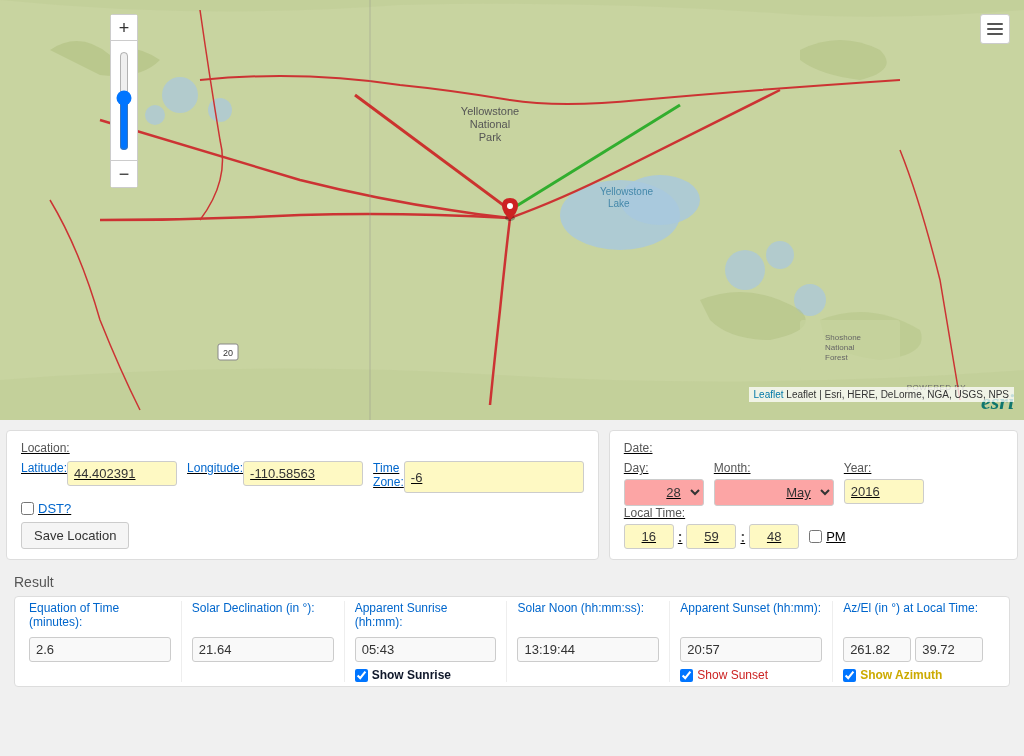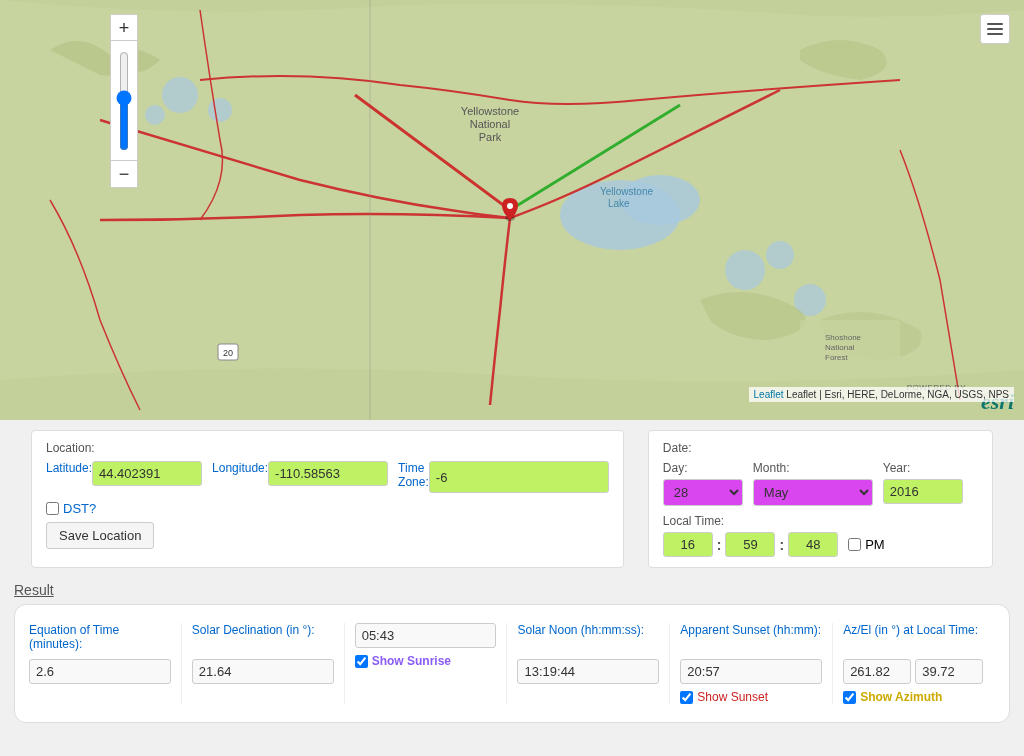--- a/index.html
+++ b/index.html
@@ -111,22 +111,23 @@
       font-size: 8px;
       color: #666;
       z-index: 10;
       text-transform: uppercase;
       letter-spacing: 0.5px;
     }
 
     
     .panels {
       display: flex;
-      gap: 24px;
-      padding: 10px 31px;
+      gap: 10px;
+      padding: 10px 6px;
+      text-decoration: underline;
     }
 
     .location-panel {
       background: white;
       border: 1px solid #ddd;
       border-radius: 4px;
       padding: 10px 14px;
       flex: 0 0 500px;
     }
 
@@ -162,21 +163,21 @@
       margin-bottom: 4px;
       font-weight: normal;
     }
 
     .field-input {
       border: 1px solid #ccc;
       border-radius: 3px;
       padding: 4px 6px;
       font-size: 13px;
       color: #333;
-      background: #bef264;
+      background: #fef9c3;
     }
 
     .lat-input { width: 110px; }
     .lon-input { width: 120px; }
     .tz-input { width: 180px; }
 
     .dst-row {
       display: flex;
       align-items: center;
       gap: 4px;
@@ -195,43 +196,44 @@
       font-size: 13px;
       cursor: pointer;
       color: #333;
       margin-top: 6px;
     }
 
     
     .date-row {
       display: flex;
       gap: 10px;
-      margin-bottom: 8px;
+      margin-bottom: 0;
       align-items: flex-start;
     }
 
     .day-group, .month-group, .year-group {
       display: flex;
       flex-direction: column;
     }
 
     .date-label {
       font-size: 12px;
       color: #555;
       margin-bottom: 4px;
     }
 
     select.field-select {
       border: 1px solid #ccc;
       border-radius: 3px;
       padding: 4px 6px;
       font-size: 13px;
       color: #333;
-      background: #d946ef;
+      background: #fca5a5;
       appearance: auto;
+      text-align: right;
     }
 
     .day-select { width: 80px; }
     .month-select { width: 120px; }
     .year-input { width: 80px; }
 
     .localtime-label {
       font-size: 12px;
       color: #555;
       margin-bottom: 4px;
@@ -268,28 +270,27 @@
     
     .result-section {
       padding: 4px 14px 10px;
     }
 
     .result-title {
       font-size: 14px;
       color: #555;
       margin-bottom: 6px;
       font-weight: normal;
-      text-decoration: underline;
     }
 
     .result-panel {
       background: white;
       border: 1px solid #ddd;
-      border-radius: 12px;
-      padding: 18px 14px;
+      border-radius: 4px;
+      padding: 4px 14px;
       display: flex;
       gap: 0;
     }
 
     .result-col {
       flex: 1;
       padding: 0 10px;
       border-right: 1px solid #eee;
     }
     .result-col:first-child { padding-left: 0; }
@@ -315,21 +316,21 @@
       margin-bottom: 6px;
     }
 
     .result-check-row {
       display: flex;
       align-items: center;
       gap: 4px;
       font-size: 12px;
     }
 
-    .sunrise-label { color: #8b5cf6; font-weight: bold; }
+    .sunrise-label { color: #0f172a; font-weight: bold; }
     .sunset-label { color: #cc2222; font-weight: normal; }
     .azimuth-label { color: #ccaa00; font-weight: bold; }
 
     .az-row {
       display: flex;
       gap: 4px;
     }
     .az-input { width: 48%; }
 
   </style>
@@ -487,21 +488,21 @@
       </div>
     </div>
   </div>
 
   <div class="result-section">
     <div class="result-title">Result</div>
     <div class="result-panel" id="result-cols">
 
     <div class="result-col"><div class="result-col-header">Equation of Time (minutes):</div><input type="text" class="field-input result-value-input" value="2.6" style=""></div>
         <div class="result-col"><div class="result-col-header">Solar Declination (in °):</div><input type="text" class="field-input result-value-input" value="21.64" style=""></div>
-        <div class="result-col"><input type="text" class="field-input result-value-input" value="05:43" style=""><div class="result-check-row">
+        <div class="result-col"><div class="result-col-header">Apparent Sunrise (hh:mm):</div><input type="text" class="field-input result-value-input" value="05:43" style=""><div class="result-check-row">
             <input type="checkbox" checked="" style="">
             <span class="sunrise-label">Show Sunrise</span>
           </div></div>
         <div class="result-col"><div class="result-col-header">Solar Noon (hh:mm:ss):</div><input type="text" class="field-input result-value-input" value="13:19:44" style=""></div>
         <div class="result-col"><div class="result-col-header">Apparent Sunset (hh:mm):</div><input type="text" class="field-input result-value-input" value="20:57" style=""><div class="result-check-row">
             <input type="checkbox" checked="" style="">
             <span class="sunset-label">Show Sunset</span>
           </div></div>
         <div class="result-col">
           <div class="result-col-header">Az/El (in °) at Local Time:</div>

